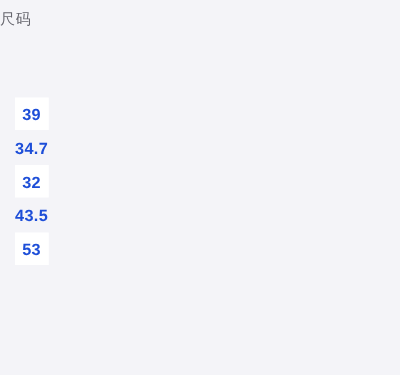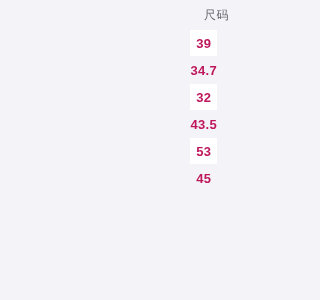--- a/index.html
+++ b/index.html
@@ -12,22 +12,23 @@
     background: #f4f4f8;
     font-family: "Liberation Sans", "DejaVu Sans", sans-serif;
     overflow: hidden;
   }
   .size-table {
     width: 229px;
     height: 300px;
     box-sizing: border-box;
     display: flex;
     flex-direction: column;
-    align-items: flex-end;
+    align-items: flex-start;
     background: #f4f4f8;
+    gap: 48px;
   }
   .table-header {
     height: 30px;
     display: flex;
     align-items: center;
     justify-content: center;
     flex: 0 0 auto;
   }
   .header-label {
     font-size: 12px;
@@ -48,21 +49,21 @@
     align-items: center;
     justify-content: center;
     background: transparent;
   }
   .table-row.striped {
     background: #ffffff;
   }
   .cell-value {
     font-size: 13px;
     font-weight: bold;
-    color: #be185d;
+    color: #1d4ed8;
     letter-spacing: 0.3px;
     line-height: 1;
     text-align: center;
   }
 </style>
 </head>
 <body>
 
 <div class="size-table">
 
@@ -79,18 +80,15 @@
     </div>
     <div class="table-row striped">
       <span class="cell-value">32</span>
     </div>
     <div class="table-row">
       <span class="cell-value">43.5</span>
     </div>
     <div class="table-row striped">
       <span class="cell-value">53</span>
     </div>
-    <div class="table-row">
-      <span class="cell-value">45</span>
-    </div>
   </div>
 
 </div>
 
 </body></html>

